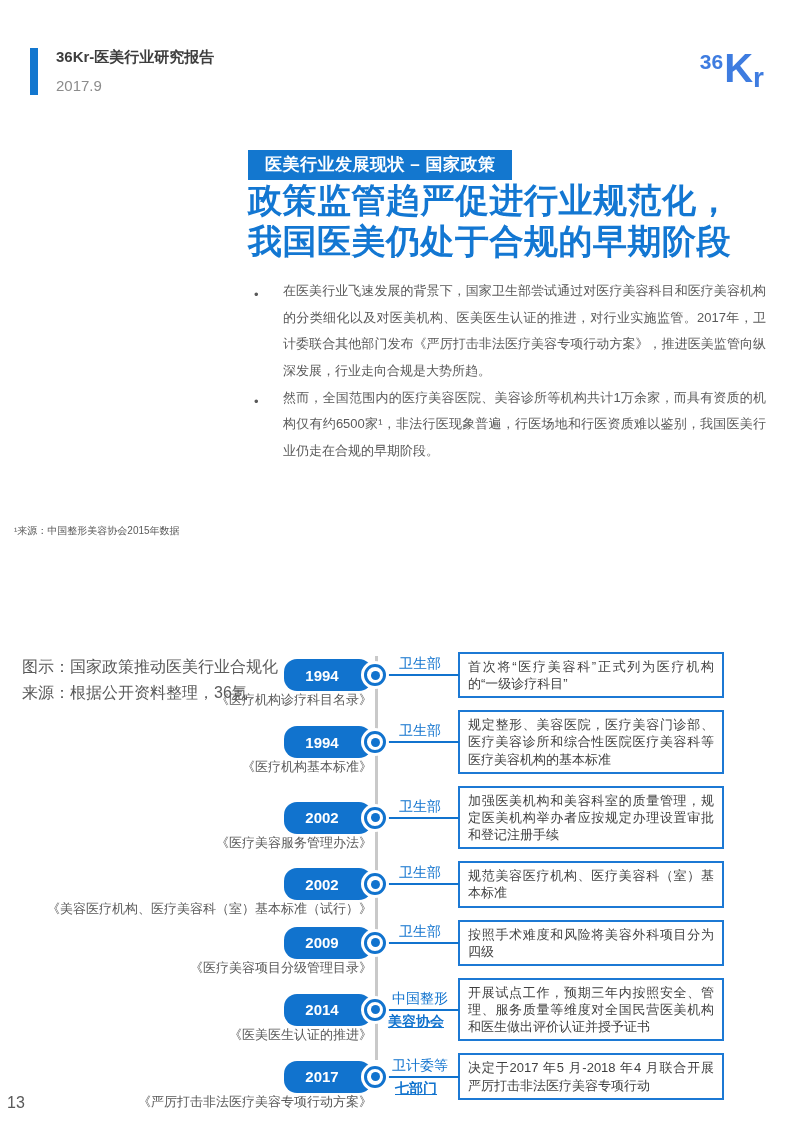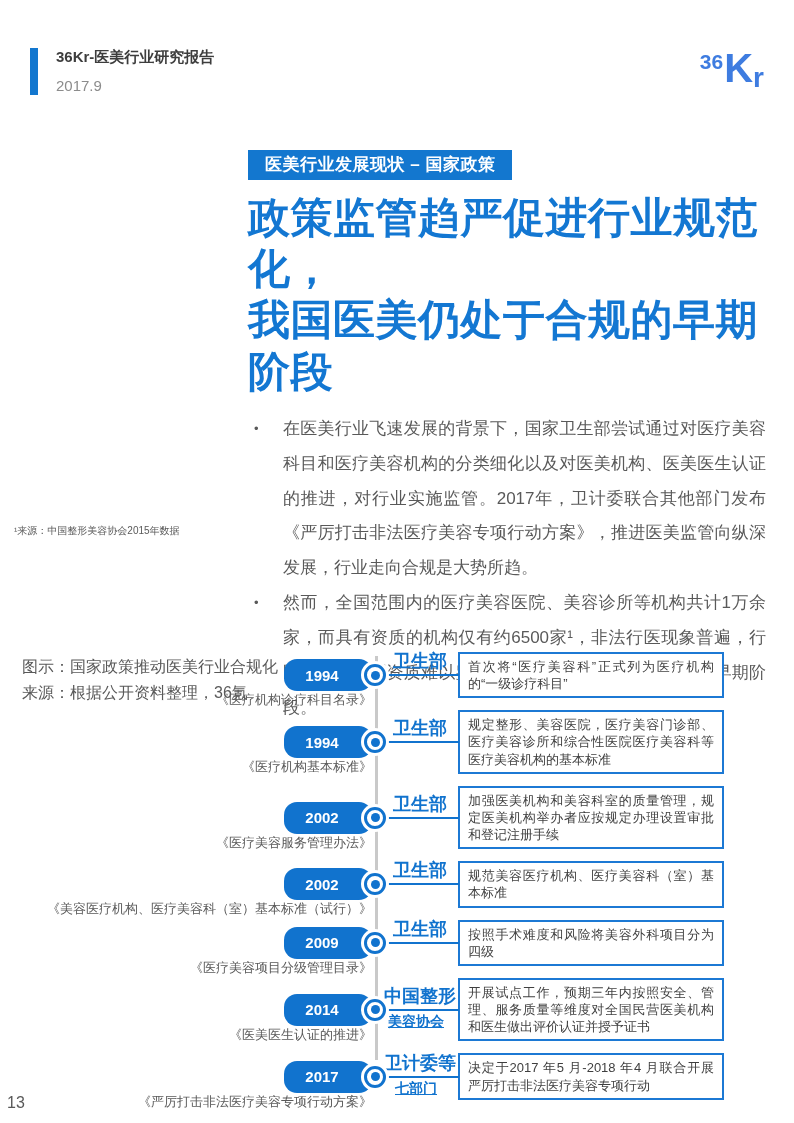--- a/index.html
+++ b/index.html
@@ -12,47 +12,47 @@
   .header-title{font-size:15px;font-weight:bold;color:#3d3d3d;line-height:1.2;}
   .header-date{font-size:15px;color:#8c8c8c;margin-top:11px;line-height:1.2;}
   .logo{position:absolute;top:46px;right:30px;color:#3E7CE0;font-weight:bold;white-space:nowrap;}
   .logo-36{font-size:21px;vertical-align:13px;letter-spacing:0px;}
   .logo-K{font-size:40px;vertical-align:0px;margin-left:1px;}
   .logo-r{font-size:28px;vertical-align:-5px;}
   
   .content{position:absolute;left:248px;top:150px;width:518px;}
   .tag{display:inline-block;background:#1377CF;color:#fff;font-size:17px;font-weight:bold;
        padding:3px 17px 4px;letter-spacing:0.5px;}
-  .main-title{color:#1377D2;font-size:42px;font-weight:bold;line-height:1.22;
-       margin-top:12px;letter-spacing:0.5px;}
+  .main-title{color:#1377D2;font-size:34px;font-weight:bold;line-height:1.22;
+       margin-top:0;letter-spacing:0.5px;}
   .bullets{margin-top:15px;}
   .bullet{display:flex;}
   .bullet-dot{width:35px;flex:none;color:#595959;font-size:13px;padding-top:9px;padding-left:6px;box-sizing:border-box;}
-  .bullet-text{margin:0;font-size:17px;line-height:2.05;color:#595959;text-align:justify;}
+  .bullet-text{margin:0;font-size:13px;line-height:2.05;color:#595959;text-align:justify;}
   
   .footnote{position:absolute;left:14px;top:524px;font-size:10px;color:#595959;}
   
   .timeline{position:absolute;left:0;top:648px;width:794px;}
   .tl-vline{position:absolute;left:375px;top:8px;height:404px;width:3px;background:#C9C9C9;z-index:0;}
   .caption{position:absolute;left:22px;top:6px;font-size:16px;color:#595959;line-height:1.6;z-index:3;}
   .tl-rows{padding-top:4px;}
   .tl-row{display:flex;align-items:center;margin-bottom:12px;position:relative;}
   .tl-left{width:372px;flex:none;display:flex;justify-content:flex-end;align-items:center;position:relative;}
   .pill{background:#1173CE;color:#fff;font-size:15px;font-weight:600;width:88px;height:32px;
         border-radius:13px;display:flex;align-items:center;justify-content:center;
         padding-right:12px;box-sizing:border-box;position:relative;z-index:1;}
   .doc{position:absolute;right:0;top:calc(50% + 16px);white-space:nowrap;font-size:13px;color:#595959;}
   .tl-node{width:16px;height:16px;border:3px solid #1173CE;border-radius:50%;background:#fff;
         box-shadow:0 0 0 3px #fff;margin-left:-8px;flex:none;position:relative;z-index:2;
         display:flex;align-items:center;justify-content:center;}
   .tl-node::after{content:'';width:9px;height:9px;background:#1173CE;border-radius:50%;}
   .tl-mid{width:72px;flex:none;align-self:stretch;position:relative;z-index:1;}
   .tl-mid::before{content:'';position:absolute;left:-12px;right:-1px;top:50%;height:2px;margin-top:-1px;background:#1173CE;}
   .org1{position:absolute;left:-4px;right:0;bottom:50%;margin-bottom:2px;text-align:center;
-        color:#1173CE;font-size:18px;font-weight:700;white-space:nowrap;}
+        color:#1173CE;font-size:14px;font-weight:400;white-space:nowrap;}
   .org2{position:absolute;left:-4px;right:8px;top:50%;margin-top:3px;text-align:center;
         color:#1173CE;font-size:14px;font-weight:600;white-space:nowrap;text-decoration:underline;}
   .tl-box{width:246px;flex:none;border:2px solid #1C79D4;padding:4px 8px;font-size:13px;
         color:#3F3F3F;line-height:1.32;text-align:justify;background:#fff;}
   
   .page-number{position:absolute;left:7px;top:1094px;font-size:16px;color:#595959;}
 </style>
 </head>
 <body>
 

